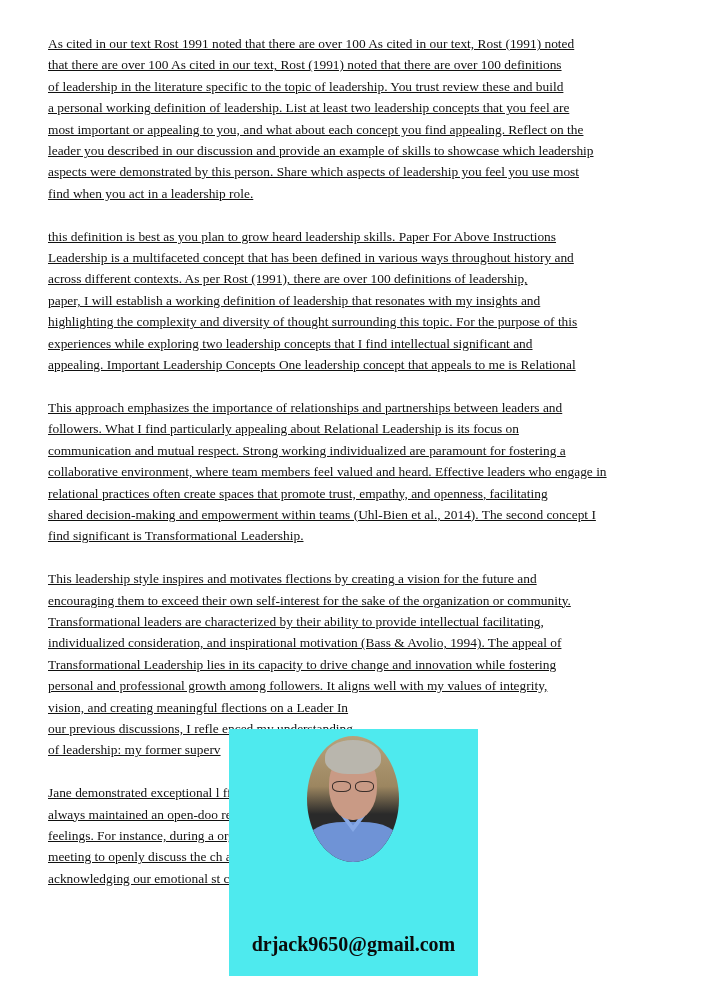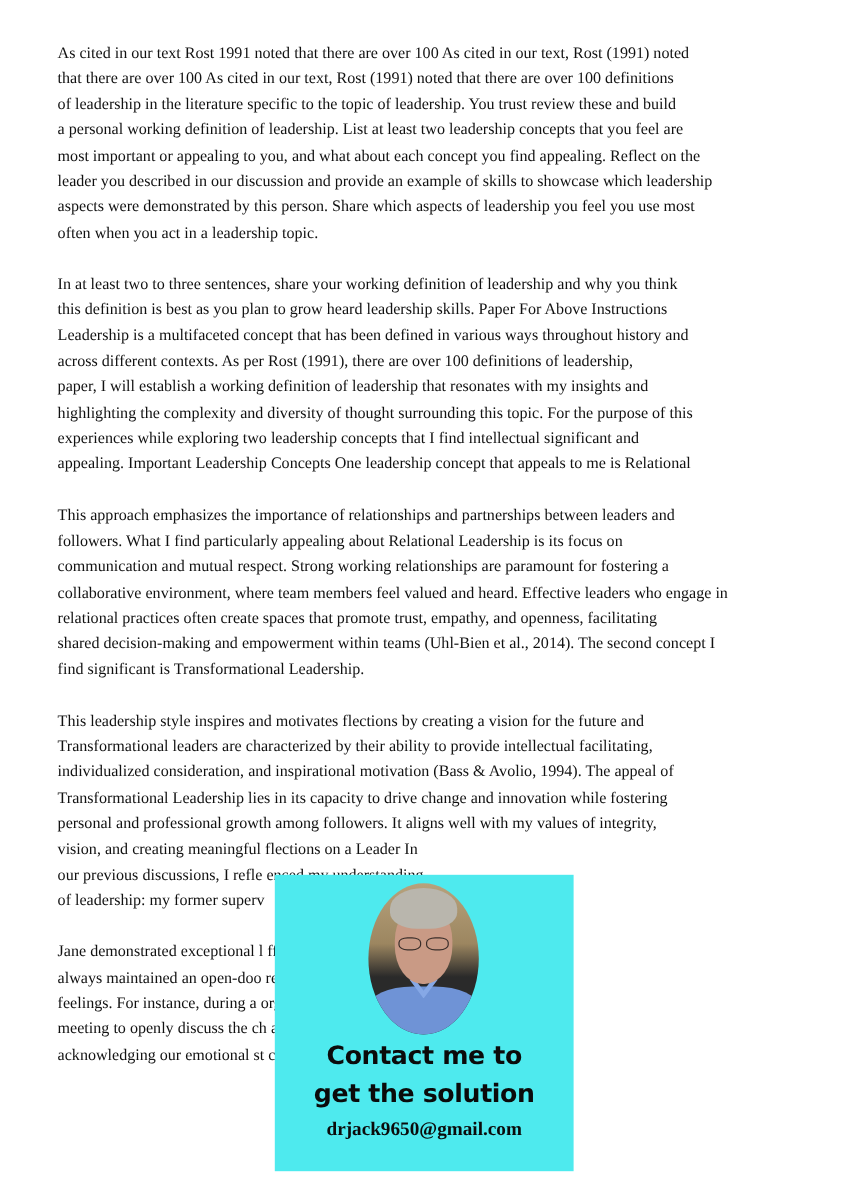--- a/index.html
+++ b/index.html
@@ -18,20 +18,21 @@
       left: 48px;
       top: 33px;
       width: 620px;
       font-family: "Liberation Serif", "DejaVu Serif", serif;
       font-size: 13.4px;
       line-height: 21.4px;
       color: #111111;
     }
     .para {
       margin: 0 0 21.4px 0;
+      text-decoration: underline;
     }
     .line {
       display: block;
       white-space: nowrap;
     }
     .overlay {
       position: absolute;
       left: 229px;
       top: 729px;
       width: 249px;
@@ -105,62 +106,62 @@
     }
     .cta span { display: block; }
     .email {
       position: absolute;
       left: 0;
       top: 204px;
       width: 249px;
       text-align: center;
       font-family: "Liberation Serif", "DejaVu Serif", serif;
       font-weight: bold;
-      font-size: 16px;
+      font-size: 20px;
       color: #0b0b0b;
     }
   </style>
 </head>
 <body>
 
 <div class="page">
   <div class="para">
     <span class="line">As cited in our text Rost 1991 noted that there are over 100 As cited in our text, Rost (1991) noted</span>
     <span class="line">that there are over 100 As cited in our text, Rost (1991) noted that there are over 100 definitions</span>
     <span class="line">of leadership in the literature specific to the topic of leadership. You trust review these and build</span>
     <span class="line">a personal working definition of leadership. List at least two leadership concepts that you feel are</span>
     <span class="line">most important or appealing to you, and what about each concept you find appealing. Reflect on the</span>
     <span class="line">leader you described in our discussion and provide an example of skills to showcase which leadership</span>
     <span class="line">aspects were demonstrated by this person. Share which aspects of leadership you feel you use most</span>
-    <span class="line">often when you act in a leadership topic.</span>
+    <span class="line">find when you act in a leadership role.</span>
   </div>
 
   <div class="para">
-    <span class="line">In at least two to three sentences, share your working definition of leadership and why you think</span>
     <span class="line">this definition is best as you plan to grow heard leadership skills. Paper For Above Instructions</span>
     <span class="line">Leadership is a multifaceted concept that has been defined in various ways throughout history and</span>
     <span class="line">across different contexts. As per Rost (1991), there are over 100 definitions of leadership,</span>
     <span class="line">paper, I will establish a working definition of leadership that resonates with my insights and</span>
     <span class="line">highlighting the complexity and diversity of thought surrounding this topic. For the purpose of this</span>
     <span class="line">experiences while exploring two leadership concepts that I find intellectual significant and</span>
     <span class="line">appealing. Important Leadership Concepts One leadership concept that appeals to me is Relational</span>
   </div>
 
   <div class="para">
     <span class="line">This approach emphasizes the importance of relationships and partnerships between leaders and</span>
     <span class="line">followers. What I find particularly appealing about Relational Leadership is its focus on</span>
-    <span class="line">communication and mutual respect. Strong working relationships are paramount for fostering a</span>
+    <span class="line">communication and mutual respect. Strong working individualized are paramount for fostering a</span>
     <span class="line">collaborative environment, where team members feel valued and heard. Effective leaders who engage in</span>
     <span class="line">relational practices often create spaces that promote trust, empathy, and openness, facilitating</span>
     <span class="line">shared decision-making and empowerment within teams (Uhl-Bien et al., 2014). The second concept I</span>
     <span class="line">find significant is Transformational Leadership.</span>
   </div>
 
   <div class="para">
     <span class="line">This leadership style inspires and motivates flections by creating a vision for the future and</span>
+    <span class="line">encouraging them to exceed their own self-interest for the sake of the organization or community.</span>
     <span class="line">Transformational leaders are characterized by their ability to provide intellectual facilitating,</span>
     <span class="line">individualized consideration, and inspirational motivation (Bass &amp; Avolio, 1994). The appeal of</span>
     <span class="line">Transformational Leadership lies in its capacity to drive change and innovation while fostering</span>
     <span class="line">personal and professional growth among followers. It aligns well with my values of integrity,</span>
     <span class="line">vision, and creating meaningful                                                    flections on a Leader In</span>
     <span class="line">our previous discussions, I refle                                                  enced my understanding</span>
     <span class="line">of leadership: my former superv</span>
   </div>
 
   <div class="para">
@@ -176,18 +177,14 @@
   <div class="portrait">
     <div class="shirt"></div>
     <div class="collar"></div>
     <div class="face"></div>
     <div class="hair"></div>
     <div class="glasses">
       <span class="l"></span>
         <span class="r"></span>
     </div>
   </div>
-  <div class="cta">
-    <span>Contact me to</span>
-    <span>get the solution</span>
-  </div>
   <div class="email">drjack9650@gmail.com</div>
 </div>
 
 </body></html>

